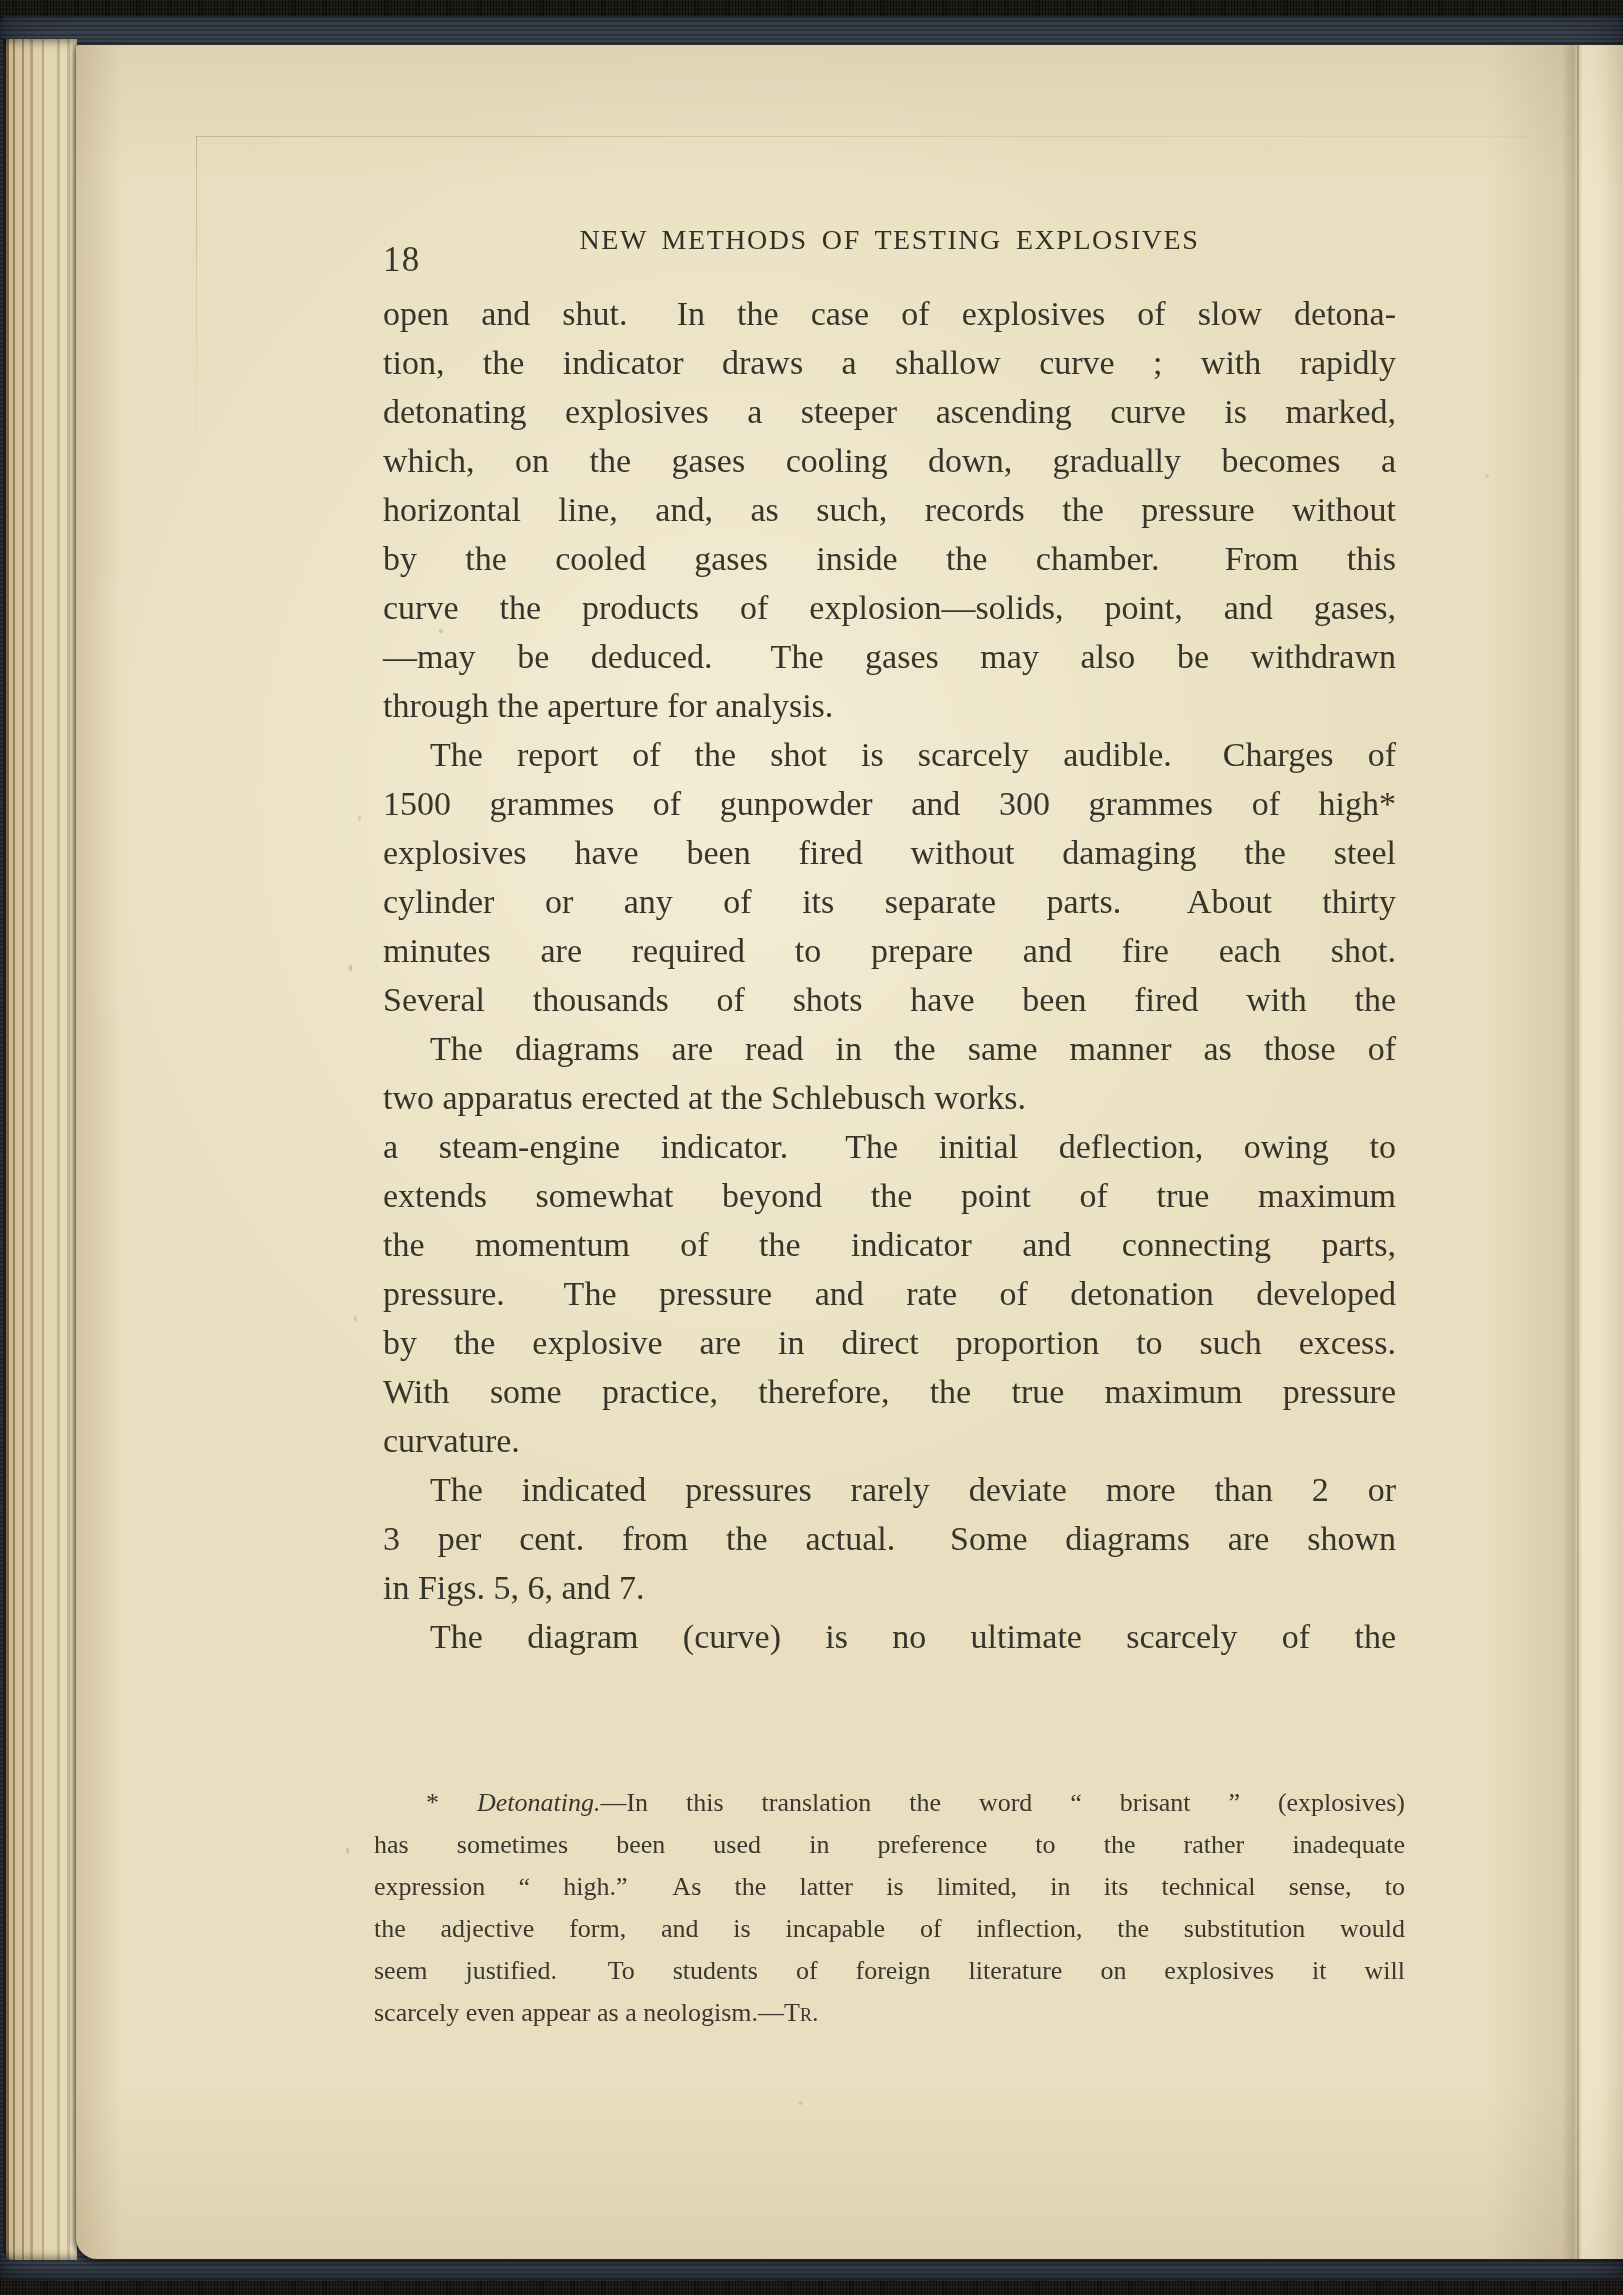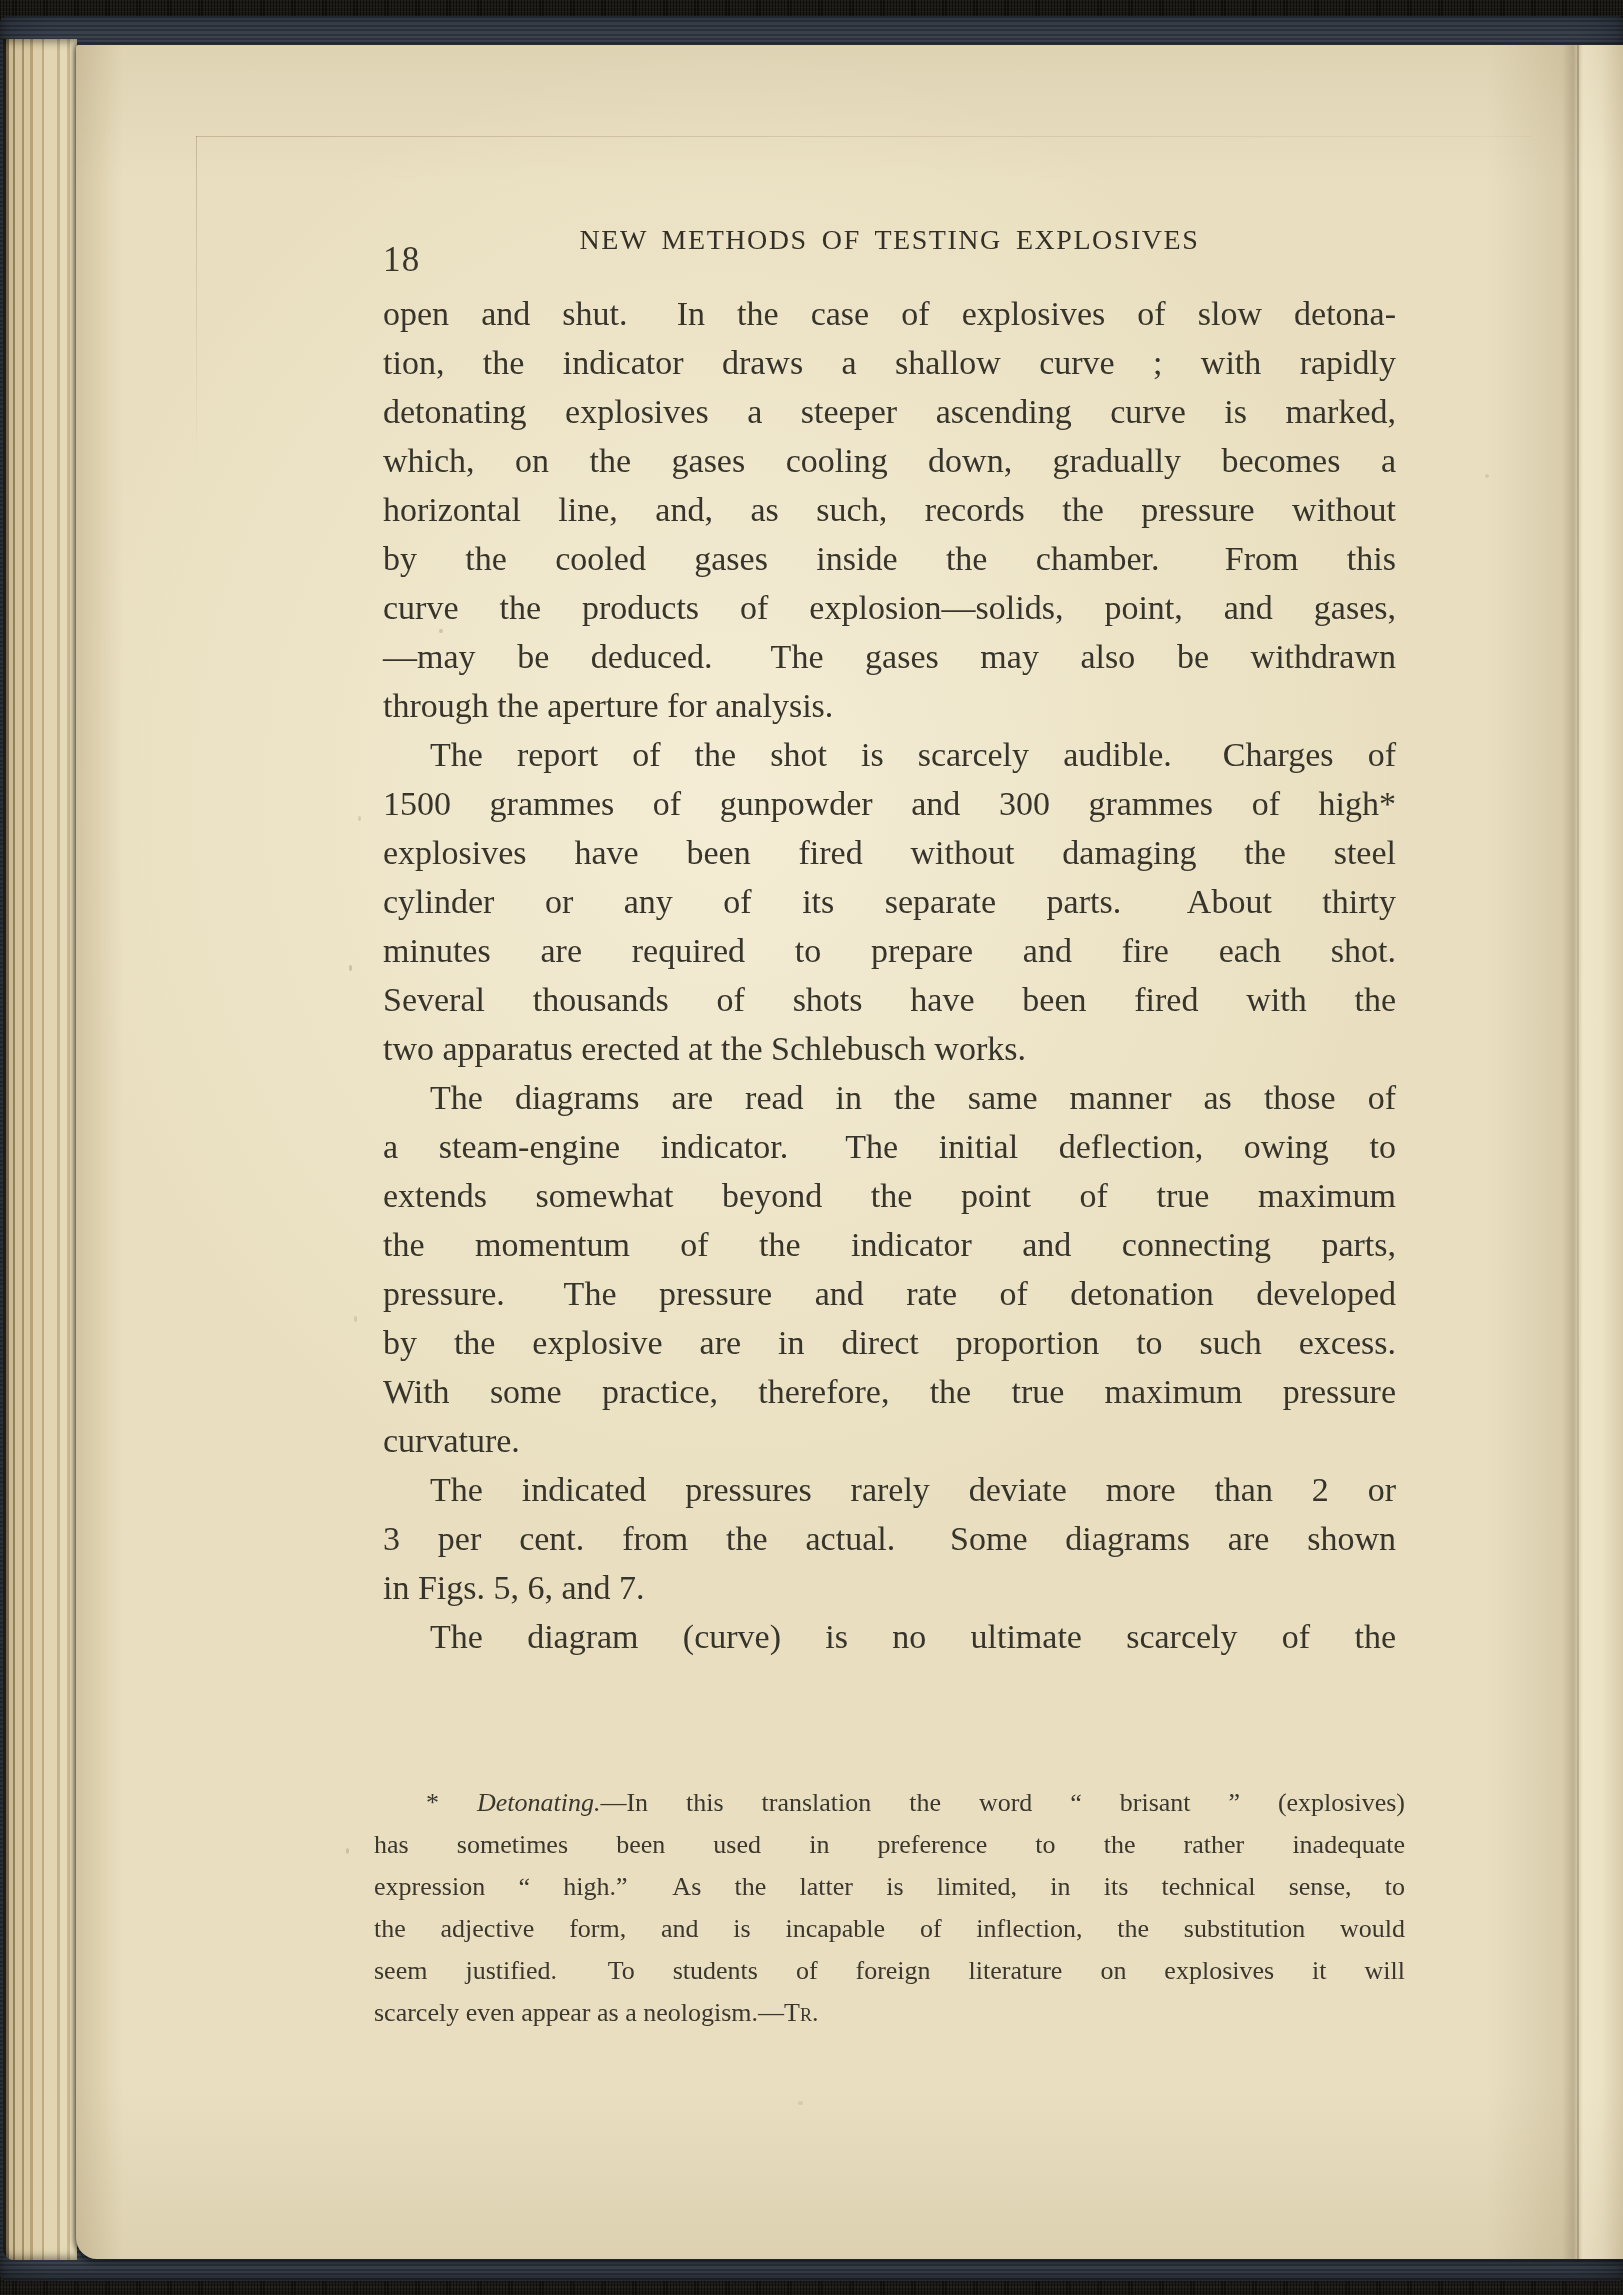--- a/index.html
+++ b/index.html
@@ -113,22 +113,22 @@
       <div class="line">by the cooled gases inside the chamber.  From this</div>
       <div class="line">curve the products of explosion—solids, point, and gases,</div>
       <div class="line">—may be deduced.  The gases may also be withdrawn</div>
       <div class="line last">through the aperture for analysis.</div>
       <div class="line indent">The report of the shot is scarcely audible.  Charges of</div>
       <div class="line">1500 grammes of gunpowder and 300 grammes of high*</div>
       <div class="line">explosives have been fired without damaging the steel</div>
       <div class="line">cylinder or any of its separate parts.  About thirty</div>
       <div class="line">minutes are required to prepare and fire each shot.</div>
       <div class="line">Several thousands of shots have been fired with the</div>
+      <div class="line indent">The diagrams are read in the same manner as those of</div>
       <div class="line last">two apparatus erected at the Schlebusch works.</div>
-      <div class="line indent">The diagrams are read in the same manner as those of</div>
       <div class="line">a steam-engine indicator.  The initial deflection, owing to</div>
       <div class="line">extends somewhat beyond the point of true maximum</div>
       <div class="line">the momentum of the indicator and connecting parts,</div>
       <div class="line">pressure.  The pressure and rate of detonation developed</div>
       <div class="line">by the explosive are in direct proportion to such excess.</div>
       <div class="line">With some practice, therefore, the true maximum pressure</div>
       <div class="line last">curvature.</div>
       <div class="line indent">The indicated pressures rarely deviate more than 2 or</div>
       <div class="line">3 per cent. from the actual.  Some diagrams are shown</div>
       <div class="line last">in Figs. 5, 6, and 7.</div>

